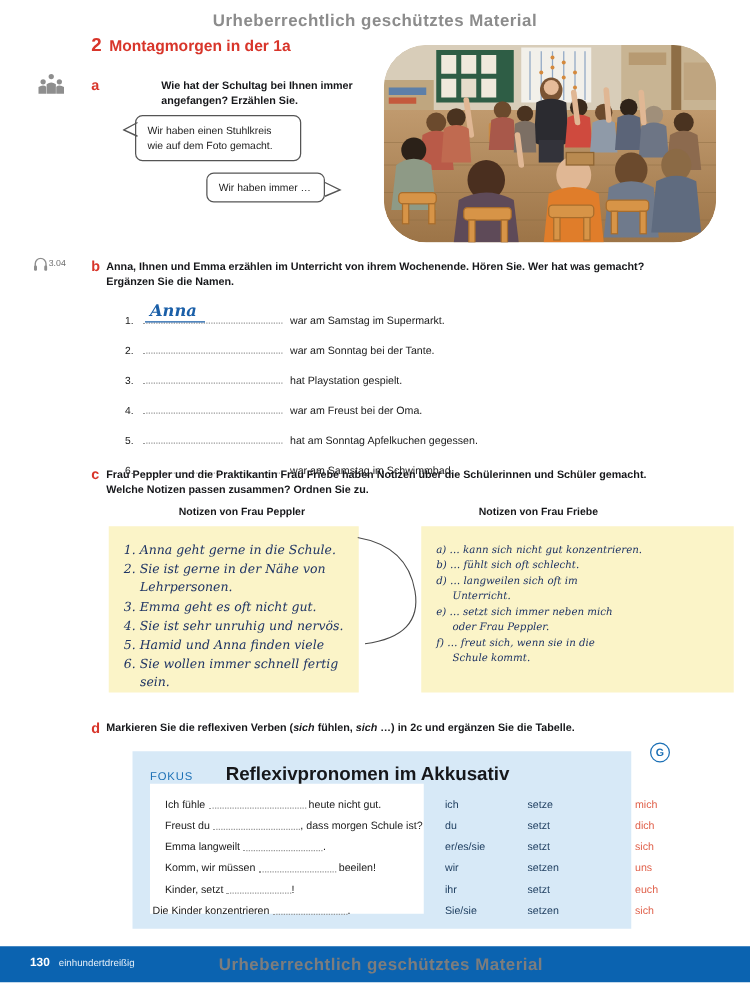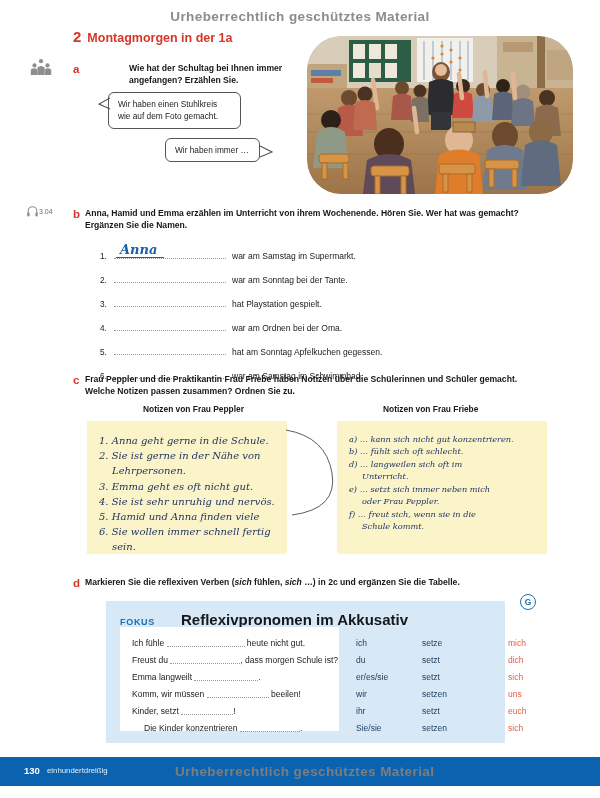--- a/index.html
+++ b/index.html
@@ -104,21 +104,21 @@
   #connector{ position:absolute; left:286px; top:425px; }
 
   
   .fokus-box{
     position:absolute; left:106px; top:601px; width:399px; height:142px;
     background:#d7e9f7;
   }
   .fokus-head{
     position:absolute; left:14px; top:10px; display:flex; gap:26px; align-items:baseline;
   }
-  .fokus-word{ color:#1a6fb5; font-weight:bold; font-size:9px; letter-spacing:.7px;}
+  .fokus-word{ color:#1a6fb5; font-weight:normal; font-size:9px; letter-spacing:.7px;}
   .fokus-sub{ color:#16171a; font-weight:bold; font-size:15px; }
   .fokus-white{
     position:absolute; left:14px; top:26px; width:219px; height:104px;
     background:#fff;
   }
   .fokus-sent{
     position:absolute; font-size:8.5px; color:#1a1a1a; white-space:nowrap;
   }
   .fokus-gap{
     display:inline-block; border-bottom:1px dotted #9a9a9a; height:9px;
@@ -338,21 +338,21 @@
   <svg width="11" height="11" viewBox="0 0 11 11">
     <path d="M1.2 8 L1.2 5 A4.3 4.3 0 0 1 9.8 5 L9.8 8" fill="none" stroke="#8e8e8e" stroke-width="1.1"></path>
     <rect x="0.2" y="6.4" width="2.4" height="4.2" rx="1" fill="#8e8e8e"></rect>
     <rect x="8.4" y="6.4" width="2.4" height="4.2" rx="1" fill="#8e8e8e"></rect>
   </svg>
   <span class="track">3.04</span>
 </div>
 
 <div class="task-letter" style="top:208px;left:73px;">b</div>
 <div class="task-text" style="top:207px;left:85px;width:480px;">
-  <span>Anna, Hamid und Emma erzählen im Unterricht von ihrem Wochenende. Hören Sie. Wer hat was gemacht?</span><br>
+  <span>Anna, Ihnen und Emma erzählen im Unterricht von ihrem Wochenende. Hören Sie. Wer hat was gemacht?</span><br>
   <span>Ergänzen Sie die Namen.</span>
 </div>
 
 <div class="gap-row" style="top:248px;left:100px;">
   <span class="num">1.</span>
   <span class="gap-line">
     <span class="handwritten">Anna</span>
     <span class="hw-underline"></span>
   </span>
   <span class="gap-sentence">war am Samstag im Supermarkt.</span>
@@ -366,21 +366,21 @@
 
 <div class="gap-row" style="top:296px;left:100px;">
   <span class="num">3.</span>
   <span class="gap-line"></span>
   <span class="gap-sentence">hat Playstation gespielt.</span>
 </div>
 
 <div class="gap-row" style="top:320px;left:100px;">
   <span class="num">4.</span>
   <span class="gap-line"></span>
-  <span class="gap-sentence">war am Ordnen bei der Oma.</span>
+  <span class="gap-sentence">war am Freust bei der Oma.</span>
 </div>
 
 <div class="gap-row" style="top:344px;left:100px;">
   <span class="num">5.</span>
   <span class="gap-line"></span>
   <span class="gap-sentence">hat am Sonntag Apfelkuchen gegessen.</span>
 </div>
 
 <div class="gap-row" style="top:368px;left:100px;">
   <span class="num">6.</span>
@@ -401,21 +401,21 @@
   <div class="note-line">1. Anna geht gerne in die Schule.</div>
   <div class="note-line">2. Sie ist gerne in der Nähe von</div>
   <div class="note-line note-indent">Lehrpersonen.</div>
   <div class="note-line">3. Emma geht es oft nicht gut.</div>
   <div class="note-line">4. Sie ist sehr unruhig und nervös.</div>
   <div class="note-line">5. Hamid und Anna finden viele</div>
   <div class="note-line">6. Sie wollen immer schnell fertig</div>
   <div class="note-line note-indent">sein.</div>
 </div>
 
-<div class="note note-right" style="top:421px;left:337px;width:210px;height:133px;">
+<div class="note note-right" style="top:421px;left:337px;width:250px;height:133px;">
   <div class="note-line">a) … kann sich nicht gut konzentrieren.</div>
   <div class="note-line">b) … fühlt sich oft schlecht.</div>
   <div class="note-line">d) … langweilen sich oft im</div>
   <div class="note-line note-indent">Unterricht.</div>
   <div class="note-line">e) … setzt sich immer neben mich</div>
   <div class="note-line note-indent">oder Frau Peppler.</div>
   <div class="note-line">f) … freut sich, wenn sie in die</div>
   <div class="note-line note-indent">Schule kommt.</div>
 </div>
 
@@ -438,21 +438,21 @@
     <div class="fokus-sent" style="top:11px;left:12px;"><span>Ich fühle </span><span class="fokus-gap" style="width:78px;"></span><span> heute nicht gut.</span></div>
 
     <div class="fokus-sent" style="top:28px;left:12px;"><span>Freust du </span><span class="fokus-gap" style="width:70px;"></span><span>, dass morgen Schule ist?</span></div>
 
     <div class="fokus-sent" style="top:45px;left:12px;"><span>Emma langweilt </span><span class="fokus-gap" style="width:64px;"></span><span>.</span></div>
 
     <div class="fokus-sent" style="top:62px;left:12px;"><span>Komm, wir müssen </span><span class="fokus-gap" style="width:62px;"></span><span> beeilen!</span></div>
 
     <div class="fokus-sent" style="top:79px;left:12px;"><span>Kinder, setzt </span><span class="fokus-gap" style="width:52px;"></span><span>!</span></div>
 
-    <div class="fokus-sent" style="top:96px;left:24px;"><span>Die Kinder konzentrieren </span><span class="fokus-gap" style="width:60px;"></span><span>.</span></div>
+    <div class="fokus-sent" style="top:96px;left:2px;"><span>Die Kinder konzentrieren </span><span class="fokus-gap" style="width:60px;"></span><span>.</span></div>
   </div>
 
   <div class="conj-row" style="top:37px;left:0;width:399px;">
     <span class="conj-pron" style="left:250px;">ich</span>
     <span class="conj-verb" style="left:316px;">setze</span>
     <span class="conj-refl" style="left:356px;">mich</span>
   </div>
   <div class="conj-row" style="top:54px;left:0;width:399px;">
     <span class="conj-pron" style="left:250px;">du</span>
     <span class="conj-verb" style="left:316px;">setzt</span>

